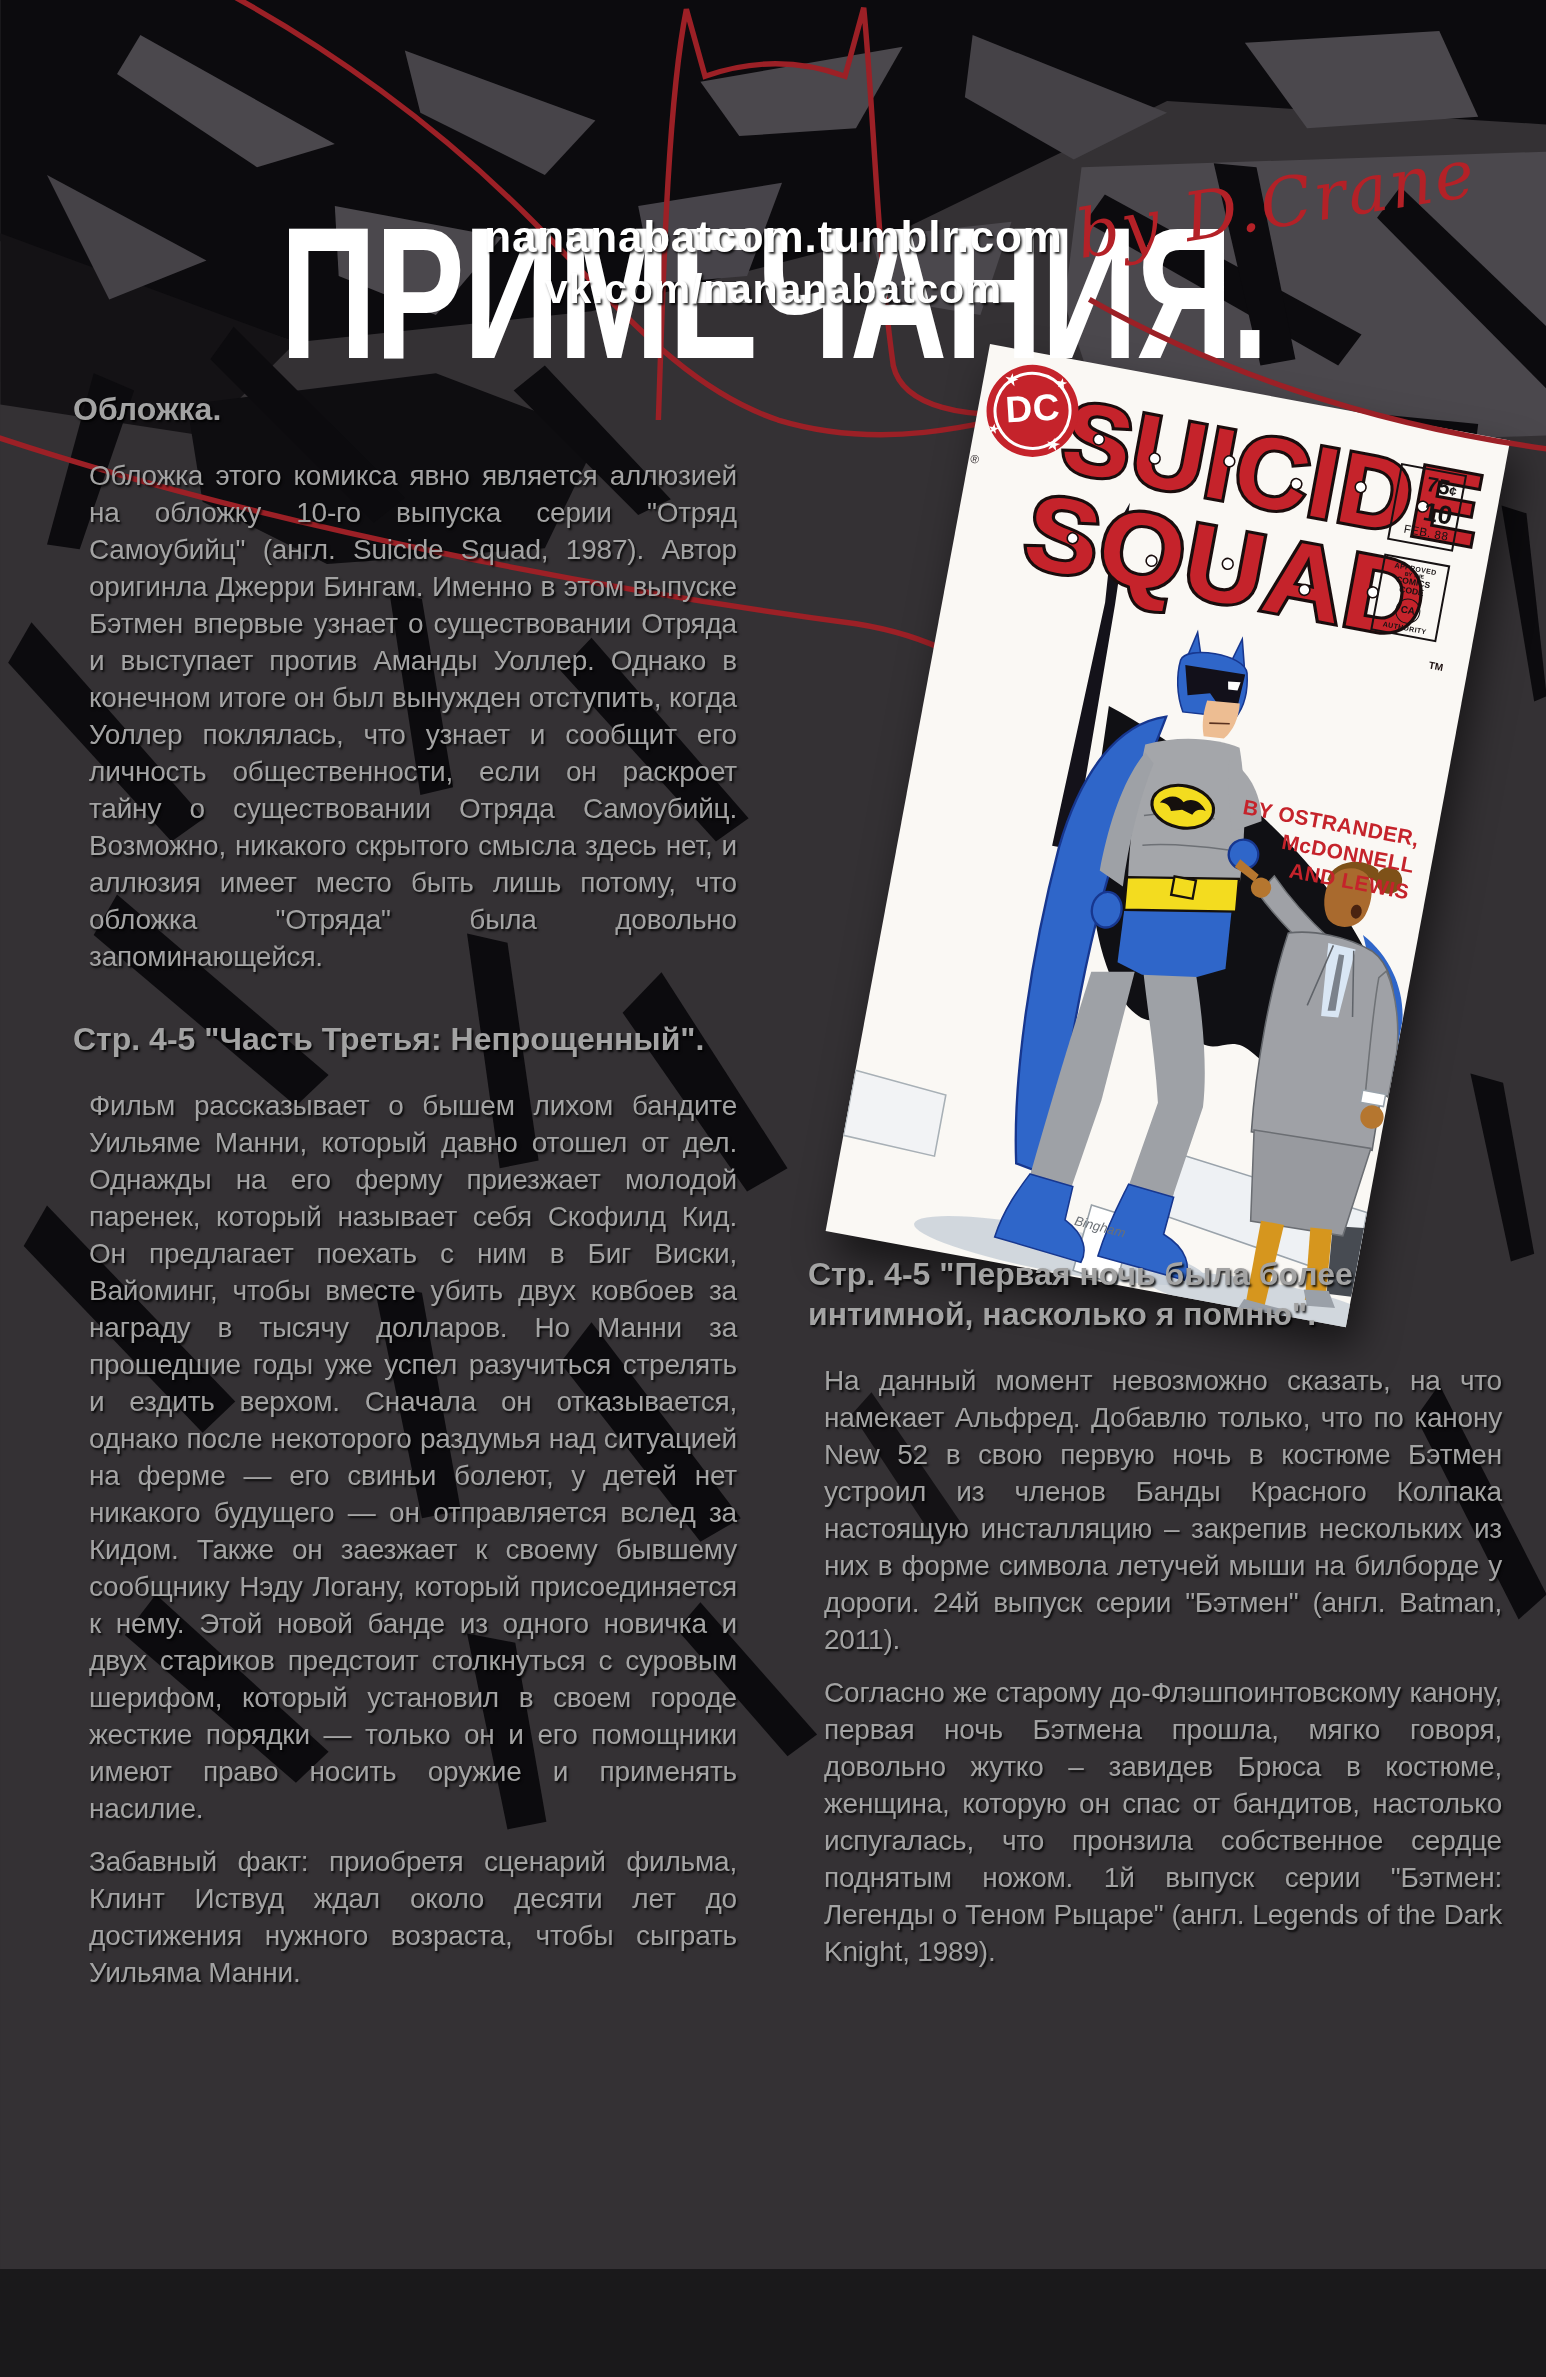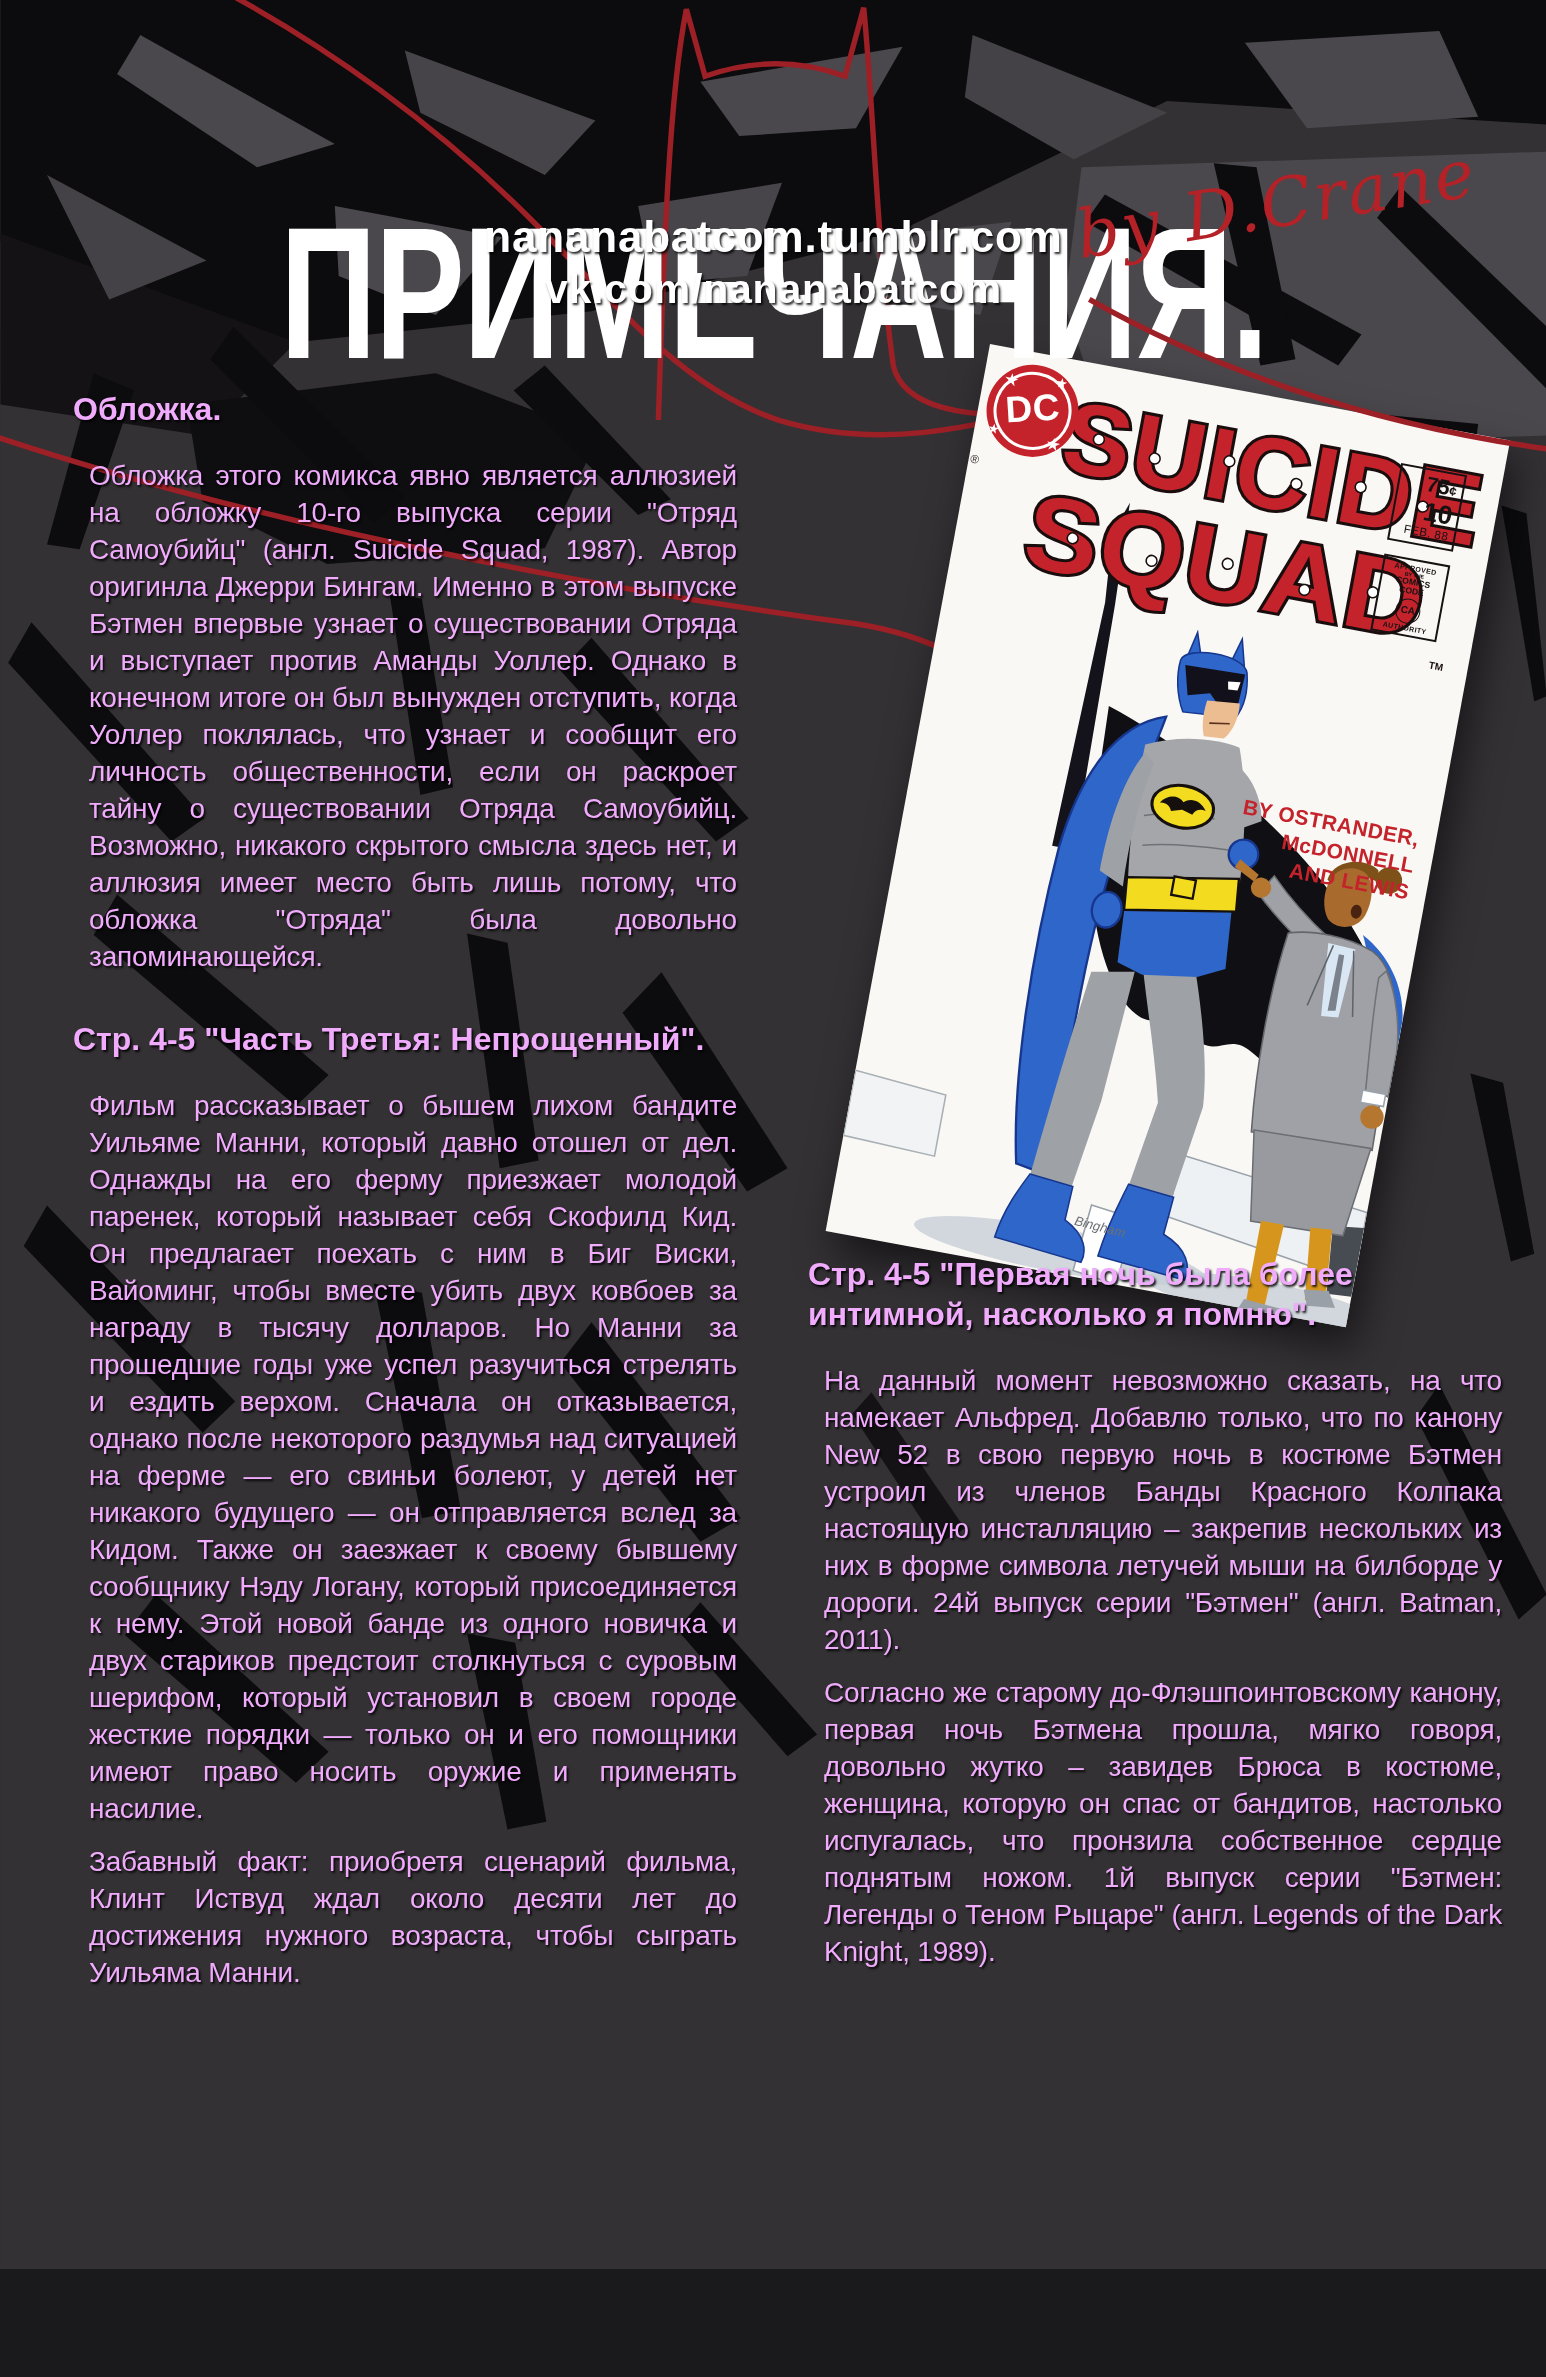--- a/index.html
+++ b/index.html
@@ -15,21 +15,21 @@
          transform:scaleX(0.72);transform-origin:50% 0;white-space:nowrap;}
   .url{position:absolute;left:0;right:0;z-index:3;text-align:center;color:#fff;font-weight:700;
        text-shadow:1.6px 2.3px 2.3px rgba(0,0,0,.85);white-space:nowrap;}
   .url1{top:212px;font-size:44px;letter-spacing:0.8px;}
   .url2{top:266px;font-size:41px;letter-spacing:0.8px;}
   .credit{position:absolute;left:1083px;top:196px;width:467px;z-index:3;color:#b42127;
           font-family:"DejaVu Serif",serif;font-style:italic;font-size:67px;letter-spacing:2.3px;
           transform:rotate(-9deg);transform-origin:0 100%;white-space:nowrap;}
 
   
-  .col{position:absolute;z-index:3;color:#f0abfc;}
+  .col{position:absolute;z-index:3;color:#a3a3a3;}
   .col-left{left:73px;top:389px;width:680px;}
   .col-right{left:808px;top:1254px;width:710px;}
   .col h2{margin:0 0 28px 0;font-size:32px;line-height:40px;font-weight:700;
           text-shadow:1.6px 2.3px 2.3px rgba(0,0,0,.9);}
   .col h2.mid{margin-top:44px;}
   .col p{margin:16px;font-size:28px;line-height:37px;letter-spacing:-0.2px;
          text-align:justify;text-shadow:1.6px 2.3px 2.3px rgba(0,0,0,.9);}
 
   
   .cover{position:absolute;left:990px;top:344px;width:529px;height:902px;z-index:2;

